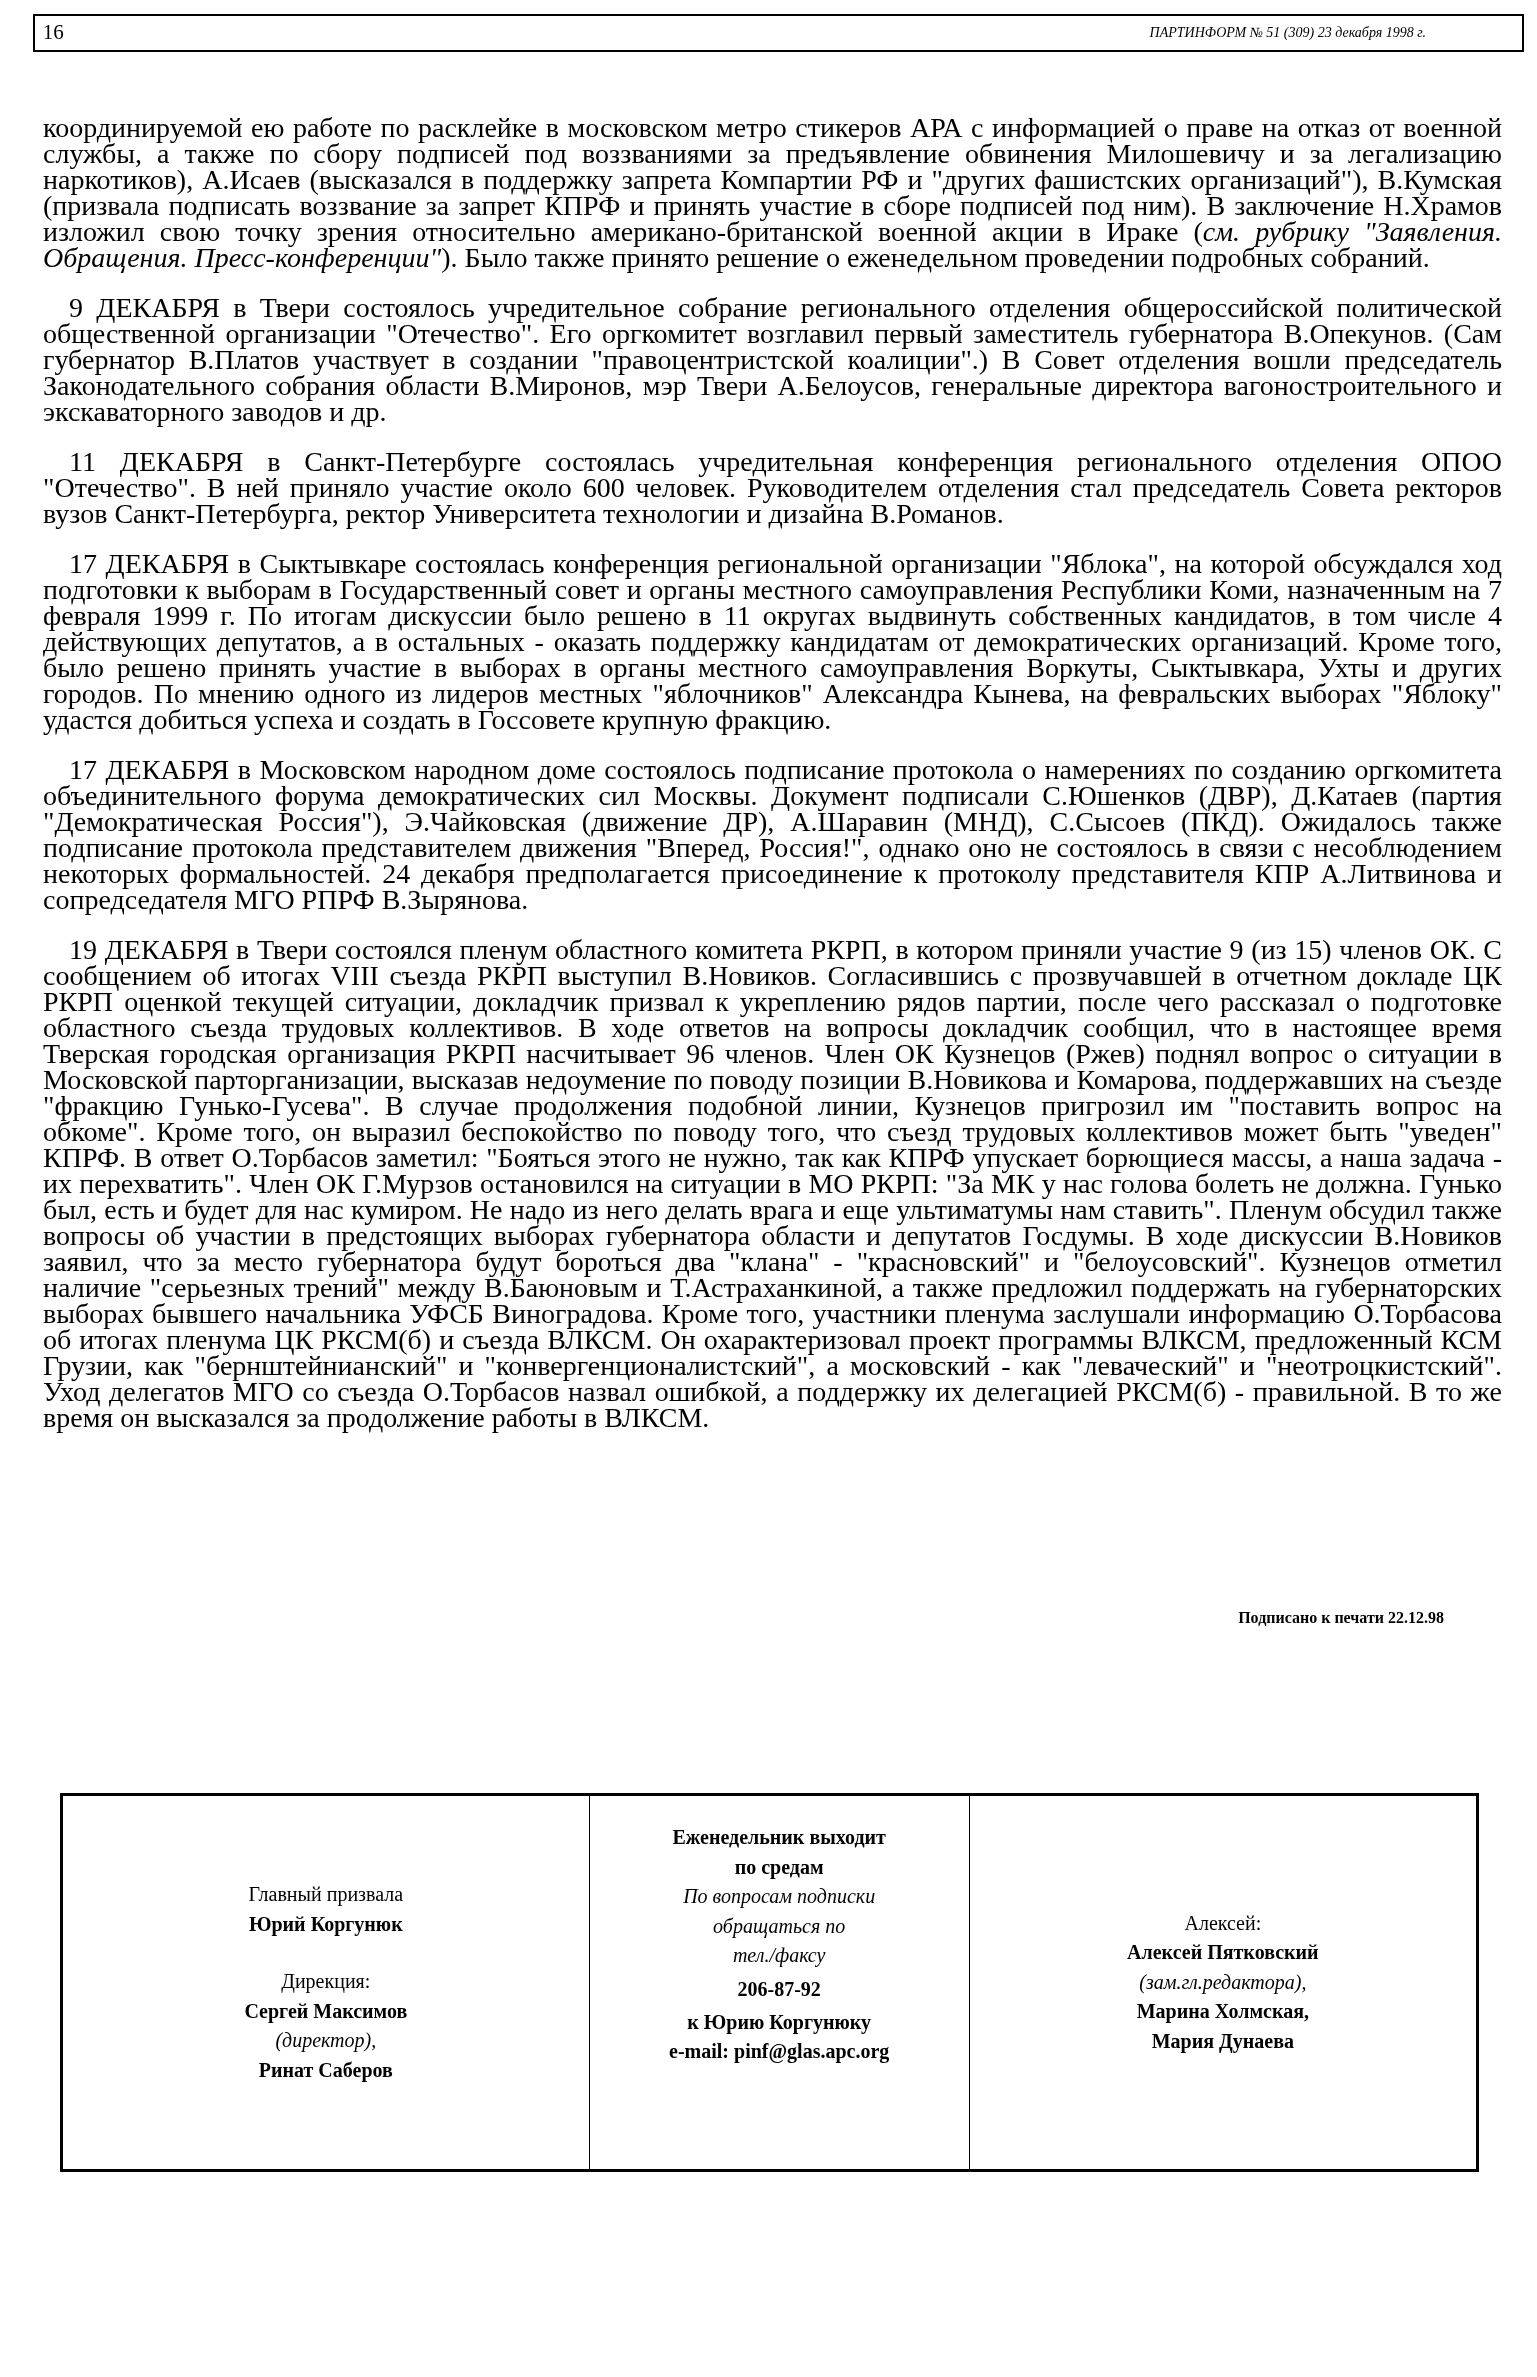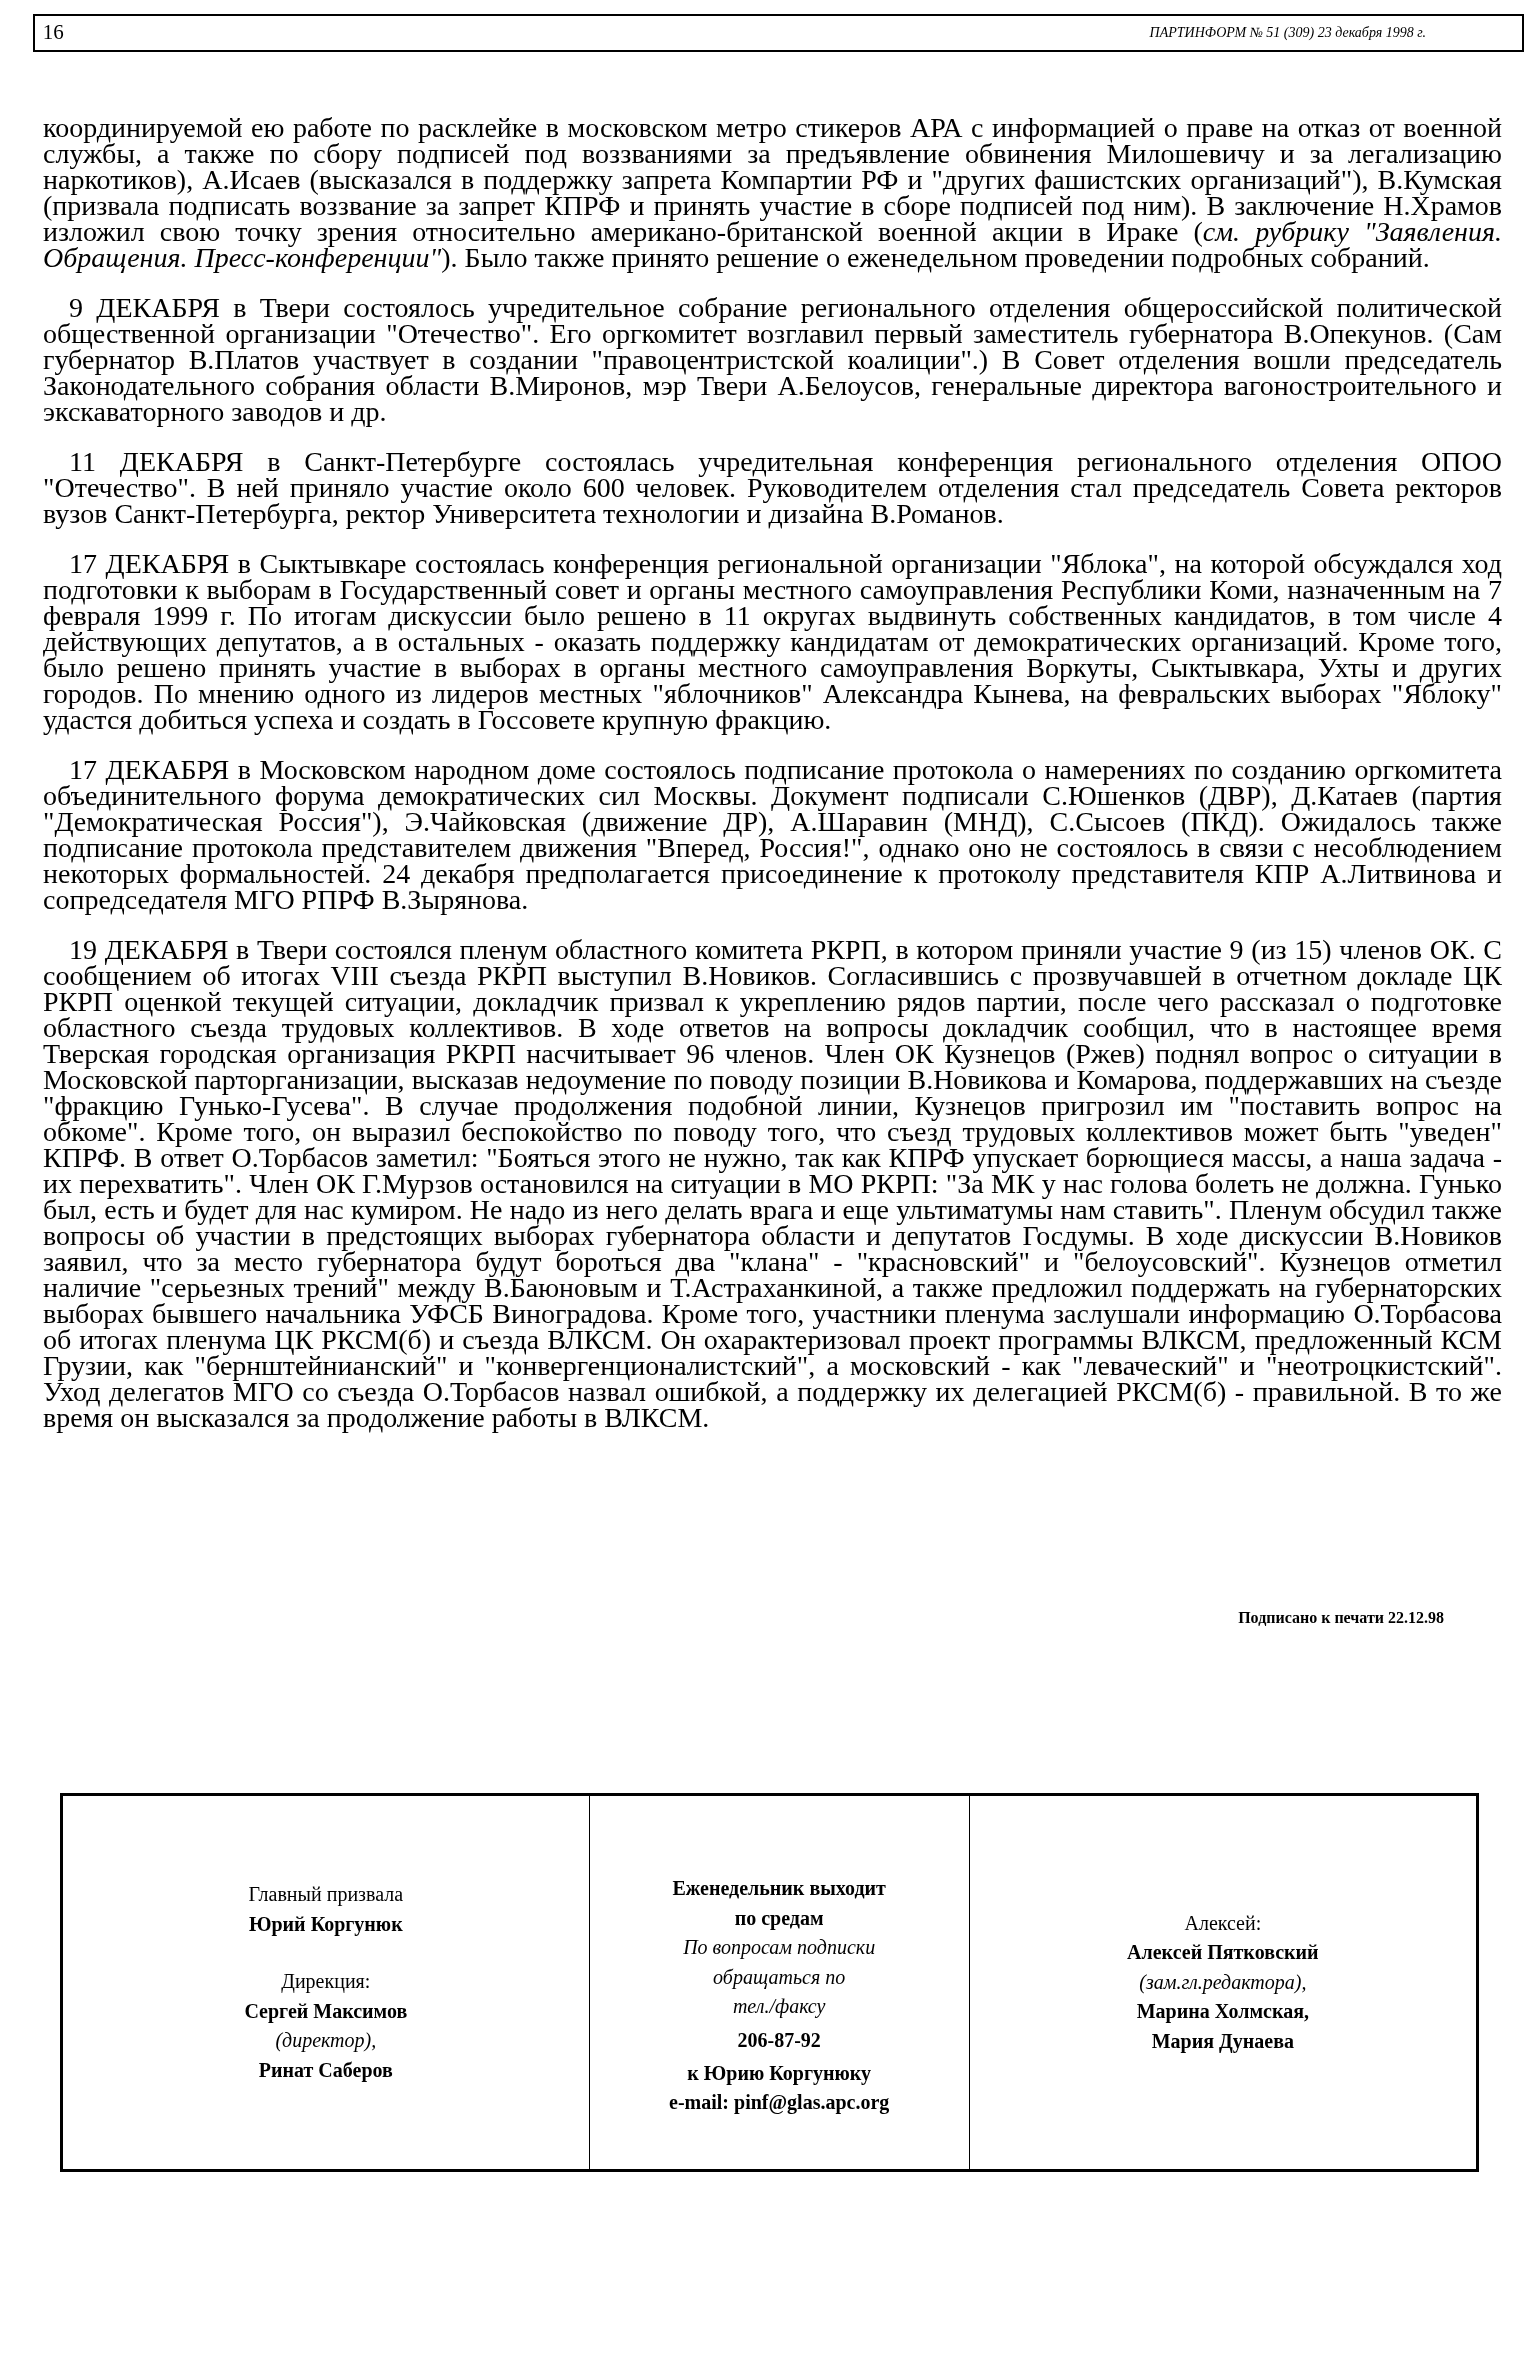--- a/index.html
+++ b/index.html
@@ -98,21 +98,21 @@
     justify-content: center;
     align-items: center;
     text-align: center;
     font-size: 20px;
     line-height: 29.5px;
   }
   .ft-col.left  { width: 37.2%; }
   .ft-col.center {
     width: 26.9%;
     border-left: 1.9px solid #000;
-    justify-content: center;
+    justify-content: flex-start;
     padding-top: 27px;
   }
   .ft-col.right {
     width: 35.9%;
     border-left: 1.9px solid #000;
   }
   .b { font-weight: bold; }
   .i { font-style: italic; }
   .gap-above { margin-top: 28px; }
   .phone {

